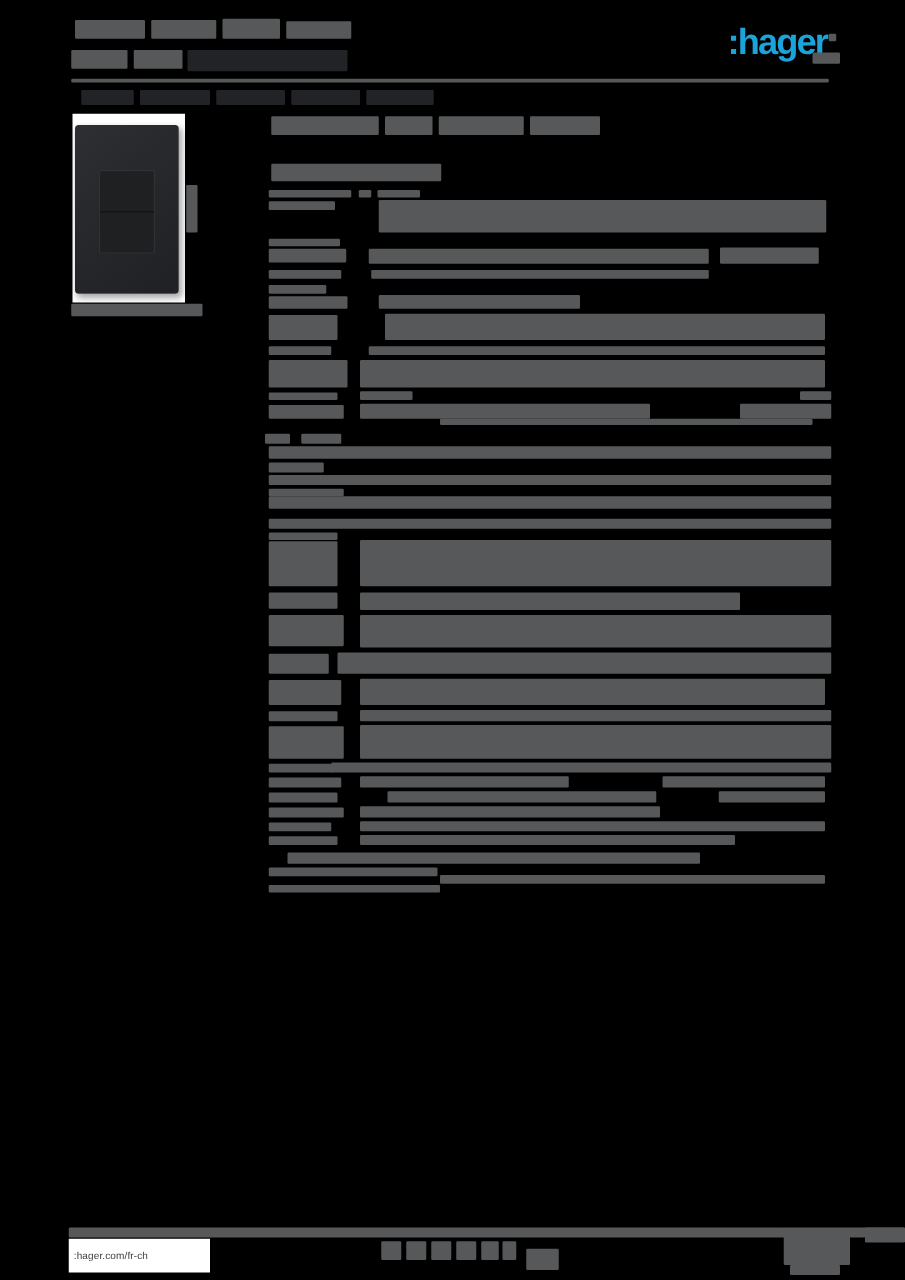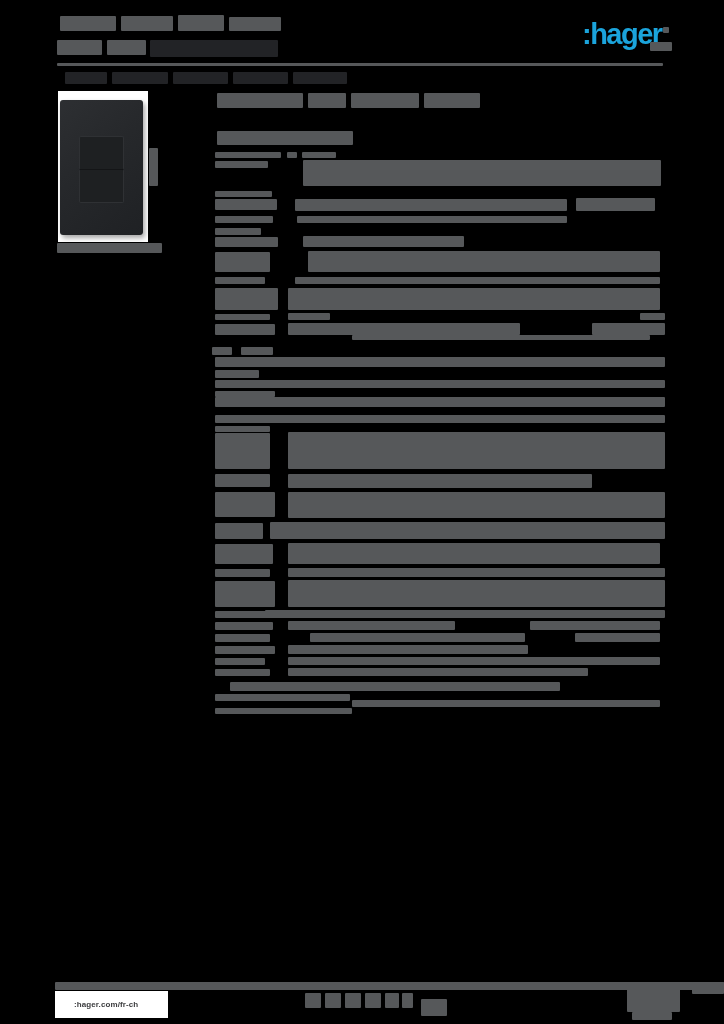--- a/index.html
+++ b/index.html
@@ -40,21 +40,21 @@
     position:absolute;left:582px;top:20px;
     color:var(--logo-blue);font-size:29px;font-weight:700;
     letter-spacing:-1.5px;line-height:1;white-space:nowrap;
   }
   
   .footer-url-box{
     position:absolute;left:55px;top:991px;width:113px;height:27px;
     background:var(--paper-white);display:flex;align-items:center;
   }
   .footer-url{
-    padding-left:19px;font-size:8px;font-weight:700;
+    padding-left:4px;font-size:8px;font-weight:400;
     color:var(--footer-text);letter-spacing:0.1px;
   }
 </style>
 </head>
 <body>
 
 <div id="canvas">
 
   <div>
     <div class="logo">:hager</div>

